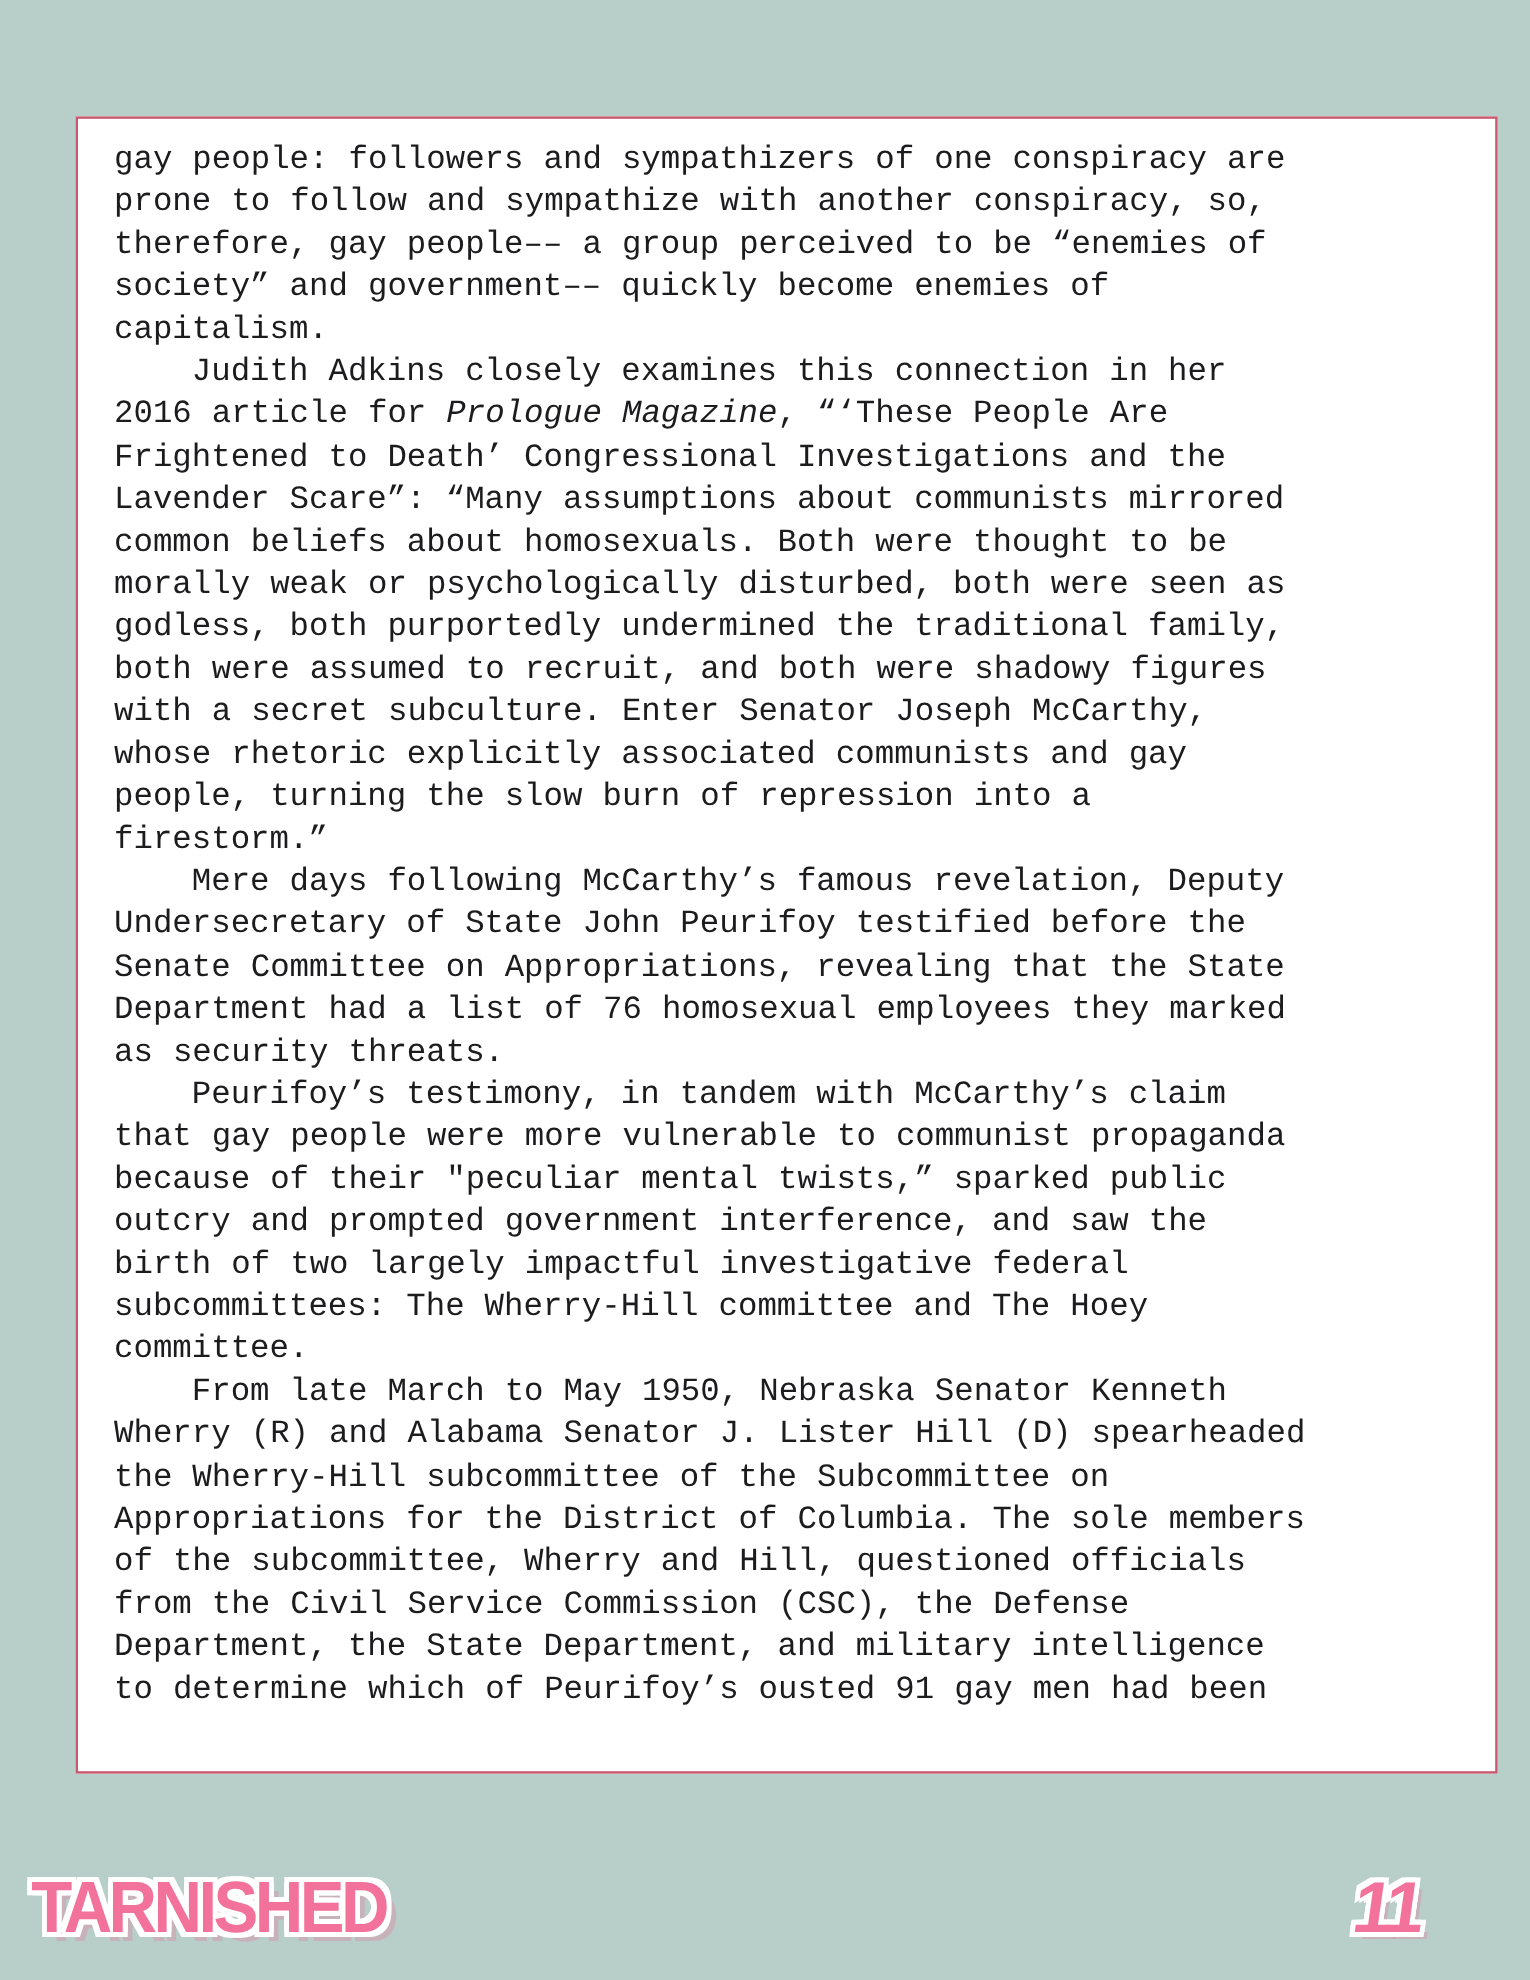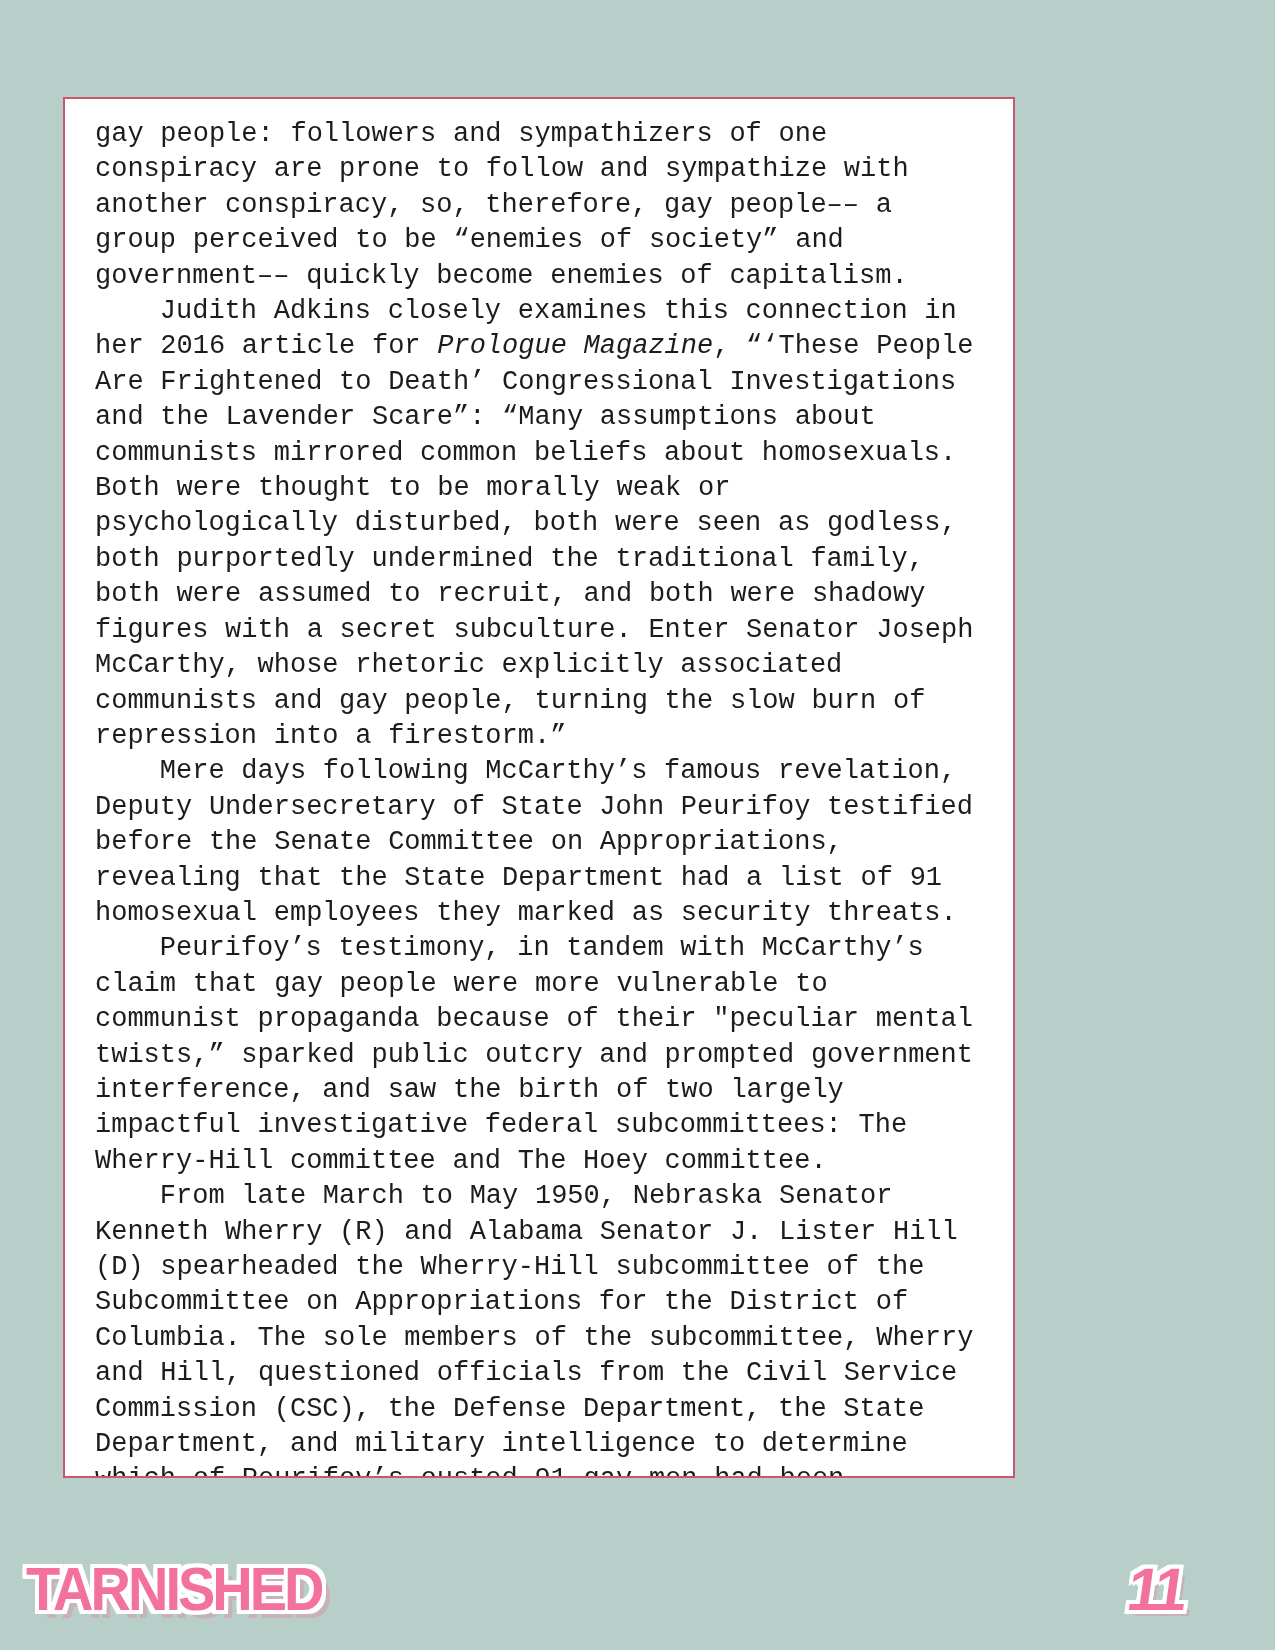--- a/index.html
+++ b/index.html
@@ -8,21 +8,21 @@
     height: 1650px;
     position: relative;
     background: #b7cfc8;
     font-family: "Liberation Mono", "DejaVu Sans Mono", monospace;
     overflow: hidden;
   }
   .sheet {
     position: absolute;
     left: 63px;
     top: 97px;
-    width: 952px;
+    width: 1185px;
     height: 1381px;
     background: #ffffff;
     border: 2px solid #c9586f;
     box-sizing: border-box;
     padding: 18px 30px 16px 30px;
     overflow: hidden;
   }
   .sheet p {
     margin: 0;
     font-size: 27px;
@@ -74,19 +74,19 @@
 </head>
 <body>
 
 <div class="sheet">
   <p class="noindent">
     <span>gay people: followers and sympathizers of one conspiracy are prone to follow and sympathize with another conspiracy, so, therefore, gay people–– a group perceived to be “enemies of society” and government–– quickly become enemies of capitalism.</span>
   </p>
   <p>
     <span>Judith Adkins closely examines this connection in her 2016 article for </span><em>Prologue Magazine</em><span>, “‘These People Are Frightened to Death’ Congressional Investigations and the Lavender Scare”: “Many assumptions about communists mirrored common beliefs about homosexuals. Both were thought to be morally weak or psychologically disturbed, both were seen as godless, both purportedly undermined the traditional family, both were assumed to recruit, and both were shadowy figures with a secret subculture. Enter Senator Joseph McCarthy, whose rhetoric explicitly associated communists and gay people, turning the slow burn of repression into a firestorm.”</span>
   </p>
-  <p>Mere days following McCarthy’s famous revelation, Deputy Undersecretary of State John Peurifoy testified before the Senate Committee on Appropriations, revealing that the State Department had a list of 91 homosexual employees they marked as security threats.</p>
+  <p>Mere days following McCarthy’s famous revelation, Deputy Undersecretary of State John Peurifoy testified before the Senate Committee on Appropriations, revealing that the State Department had a list of 76 homosexual employees they marked as security threats.</p>
   <p>Peurifoy’s testimony, in tandem with McCarthy’s claim that gay people were more vulnerable to communist propaganda because of their "peculiar mental twists,” sparked public outcry and prompted government interference, and saw the birth of two largely impactful investigative federal subcommittees: The Wherry-Hill committee and The Hoey committee.</p>
   <p>From late March to May 1950, Nebraska Senator Kenneth Wherry (R) and Alabama Senator J. Lister Hill (D) spearheaded the Wherry-Hill subcommittee of the Subcommittee on Appropriations for the District of Columbia. The sole members of the subcommittee, Wherry and Hill, questioned officials from the Civil Service Commission (CSC), the Defense Department, the State Department, and military intelligence to determine which of Peurifoy’s ousted 91 gay men had been</p>
 </div>
 
 <div class="footer-logo">TARNISHED</div>
 <div class="footer-pagenum">11</div>
 
 </body></html>

